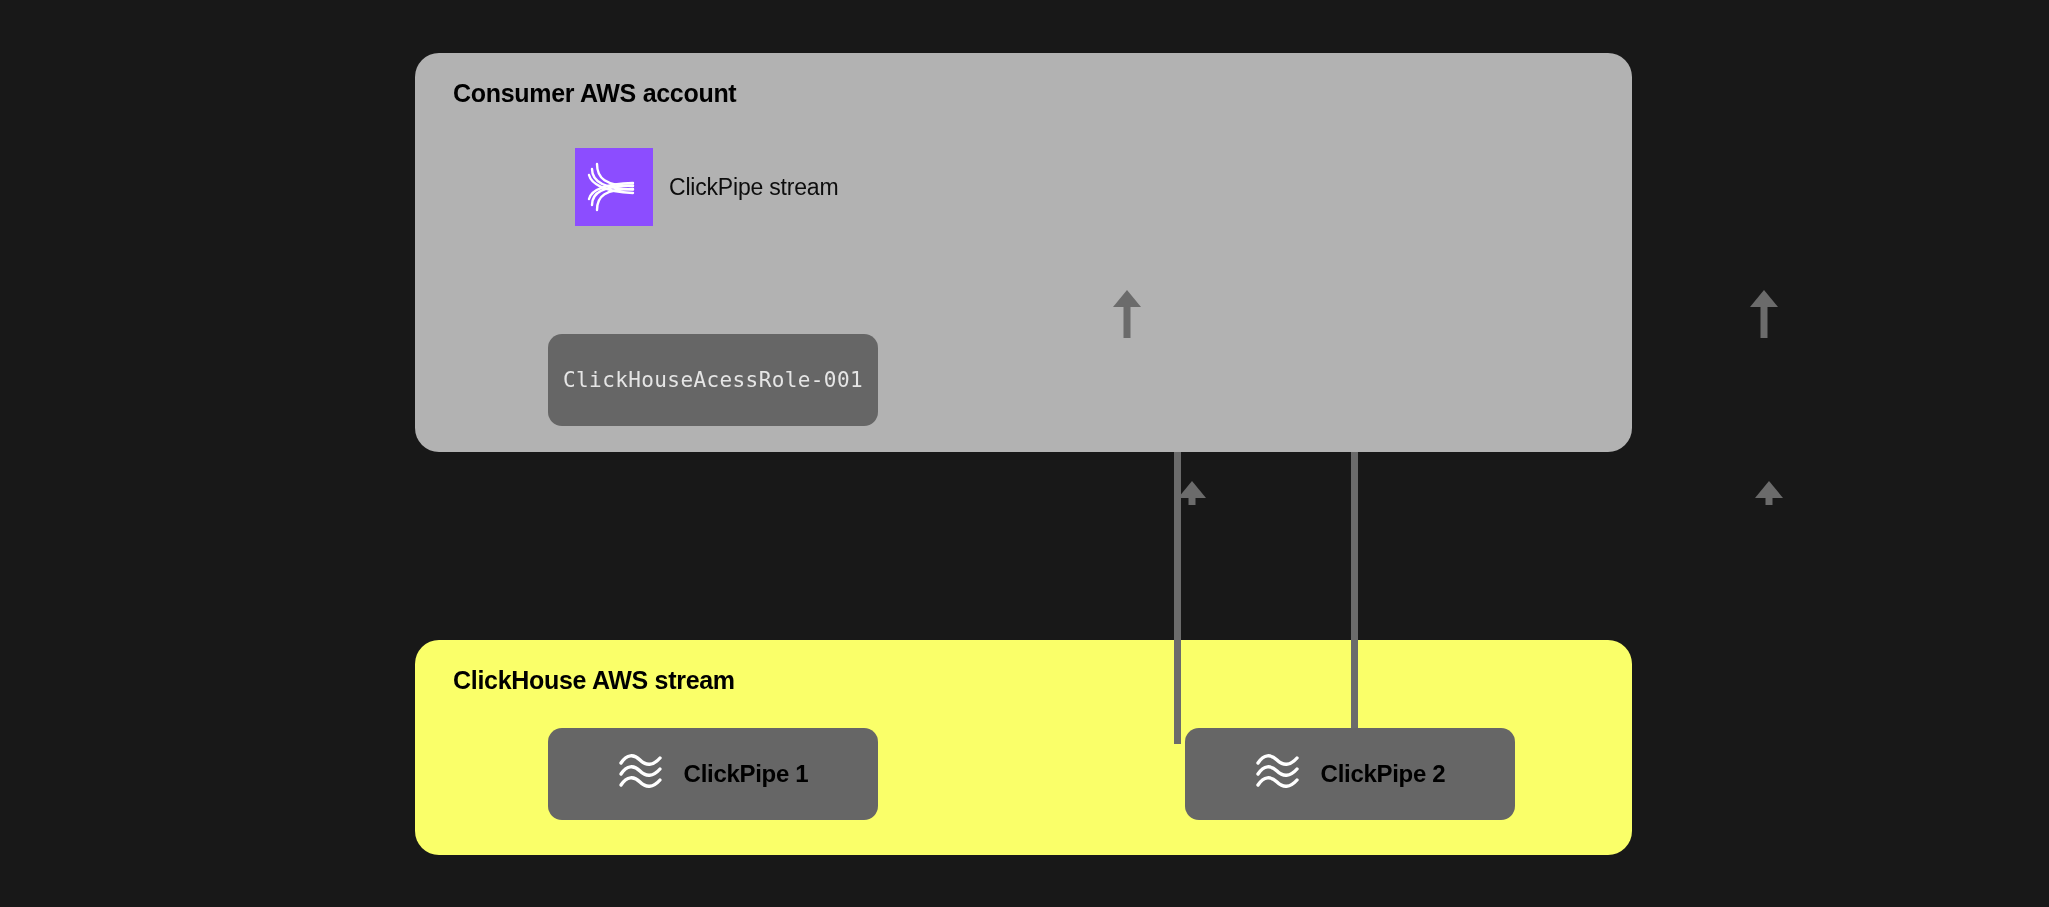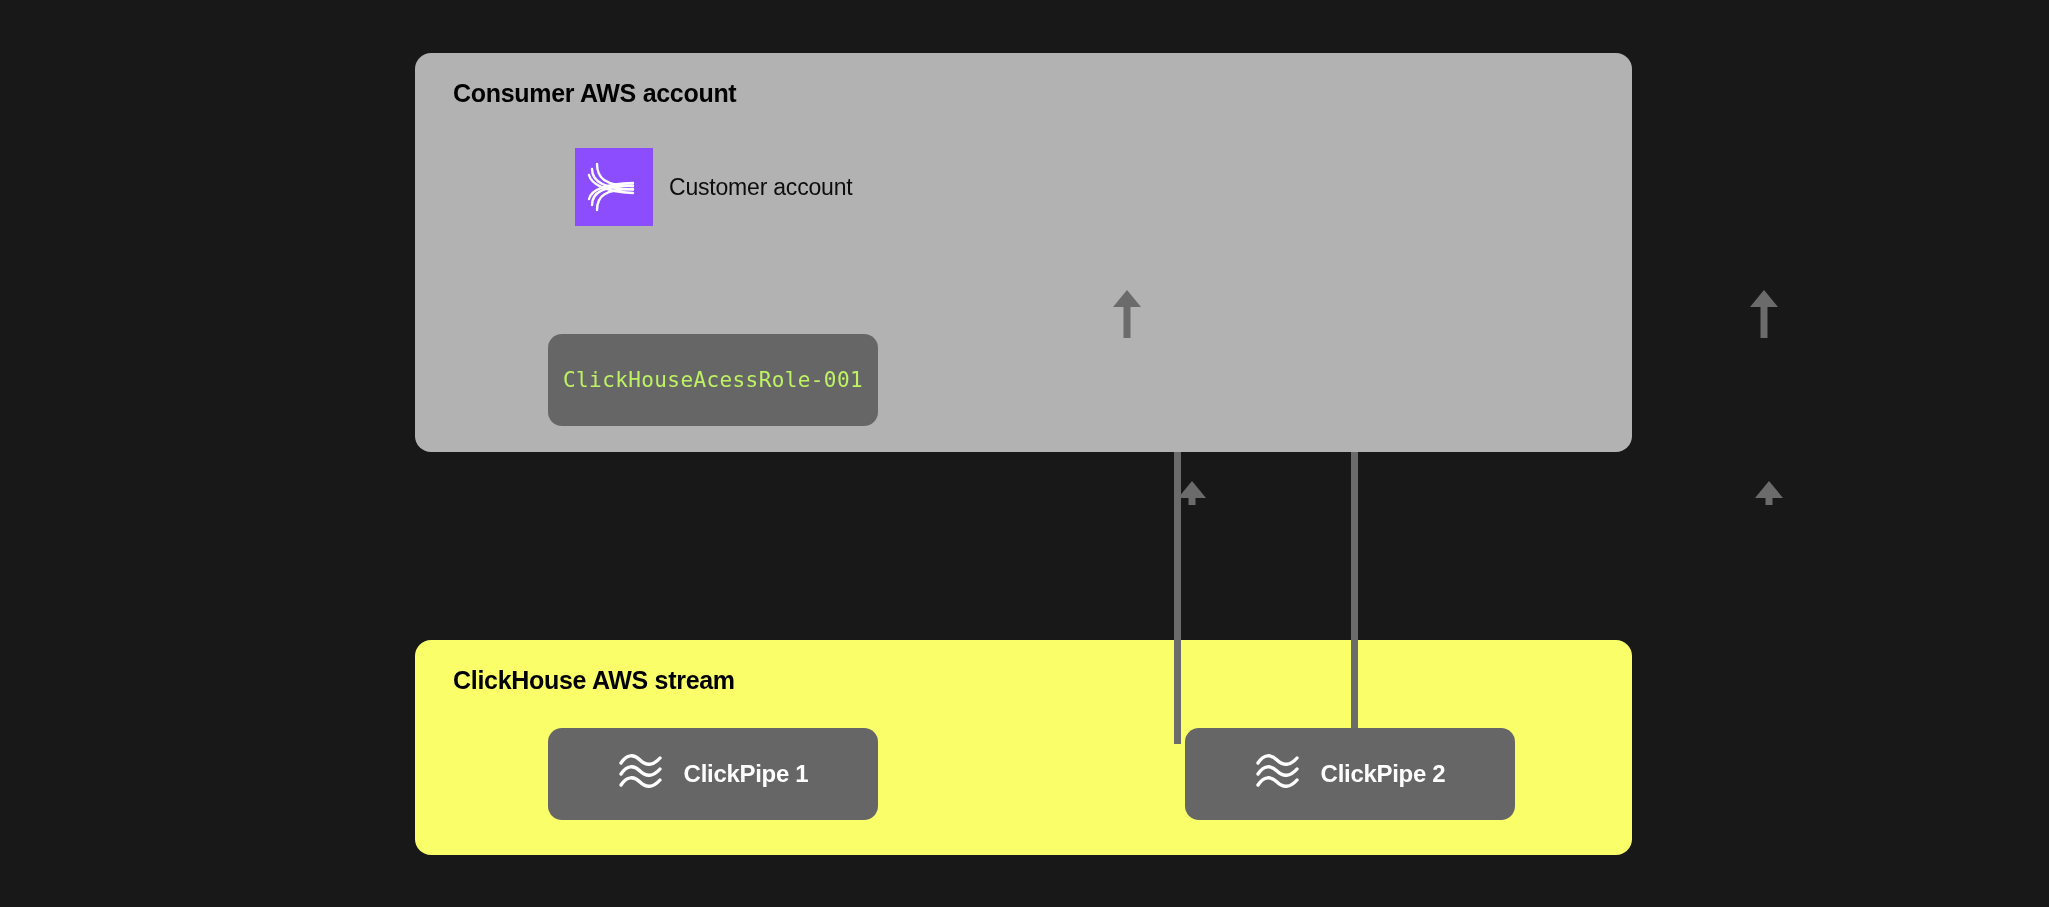--- a/index.html
+++ b/index.html
@@ -13,21 +13,21 @@
   #canvas {
     position: relative;
     width: 2049px;
     height: 907px;
     background: #181818;
   }
 
   
   .account-box {
     position: absolute;
-    border-radius: 16px;
+    border-radius: 24px;
     padding-left: 15px;
   }
   #consumer-account {
     left: 415px;
     top: 53px;
     width: 1217px;
     height: 399px;
     background: #b2b2b2;
   }
   #clickhouse-account {
@@ -83,21 +83,21 @@
     display: flex;
     align-items: center;
     justify-content: center;
     z-index: 3;
   }
   #role-box-001 { left: 133px; top: 281px; }
   #role-box-002 { left: 770px; top: 281px; }
   .role-label {
     font-family: "DejaVu Sans Mono", "Liberation Mono", monospace;
     font-size: 21px;
-    color: #bef264;
+    color: #e5e5e5;
     letter-spacing: 0.4px;
     white-space: nowrap;
   }
 
   
   .pipe-box {
     position: absolute;
     width: 330px;
     height: 92px;
     background: #666666;
@@ -107,21 +107,21 @@
     justify-content: center;
     gap: 20px;
     z-index: 3;
   }
   #pipe-box-1 { left: 133px; top: 88px; }
   #pipe-box-2 { left: 770px; top: 88px; }
   .pipe-icon { width: 46px; height: 42px; display: block; flex: 0 0 auto; }
   .pipe-label {
     font-size: 24px;
     font-weight: 700;
-    color: #ffffff;
+    color: #000000;
     letter-spacing: -0.3px;
     white-space: nowrap;
   }
 
   
   .arrow { position: absolute; z-index: 1; }
   #arrow-role001-to-customer  { left: 697px; top: 237px; }
   #arrow-role002-to-log       { left: 1334px; top: 237px; }
   #arrow-pipe1-to-role001     { left: 762px; top: 428px; }
   #arrow-pipe2-to-role002     { left: 1339px; top: 428px; }
@@ -141,21 +141,21 @@
           <g fill="none" stroke="#ffffff" stroke-width="2.4" stroke-linecap="round">
             <path d="M22 16 C22 30, 30 38, 58 38"></path>
             <path d="M17 21 C17 33, 27 41, 58 41.5"></path>
             <path d="M14 27 C16 35, 28 44, 58 45"></path>
             <path d="M14 51 C16 43, 28 36, 58 35"></path>
             <path d="M17 57 C17 45, 27 38, 58 37.5"></path>
             <path d="M22 62 C22 48, 30 41, 58 41"></path>
           </g>
         </svg>
       </span>
-      <span class="stream-label">Customer account</span>
+      <span class="stream-label">ClickPipe stream</span>
     </div>
 
 
     <span id="arrow-role001-to-customer" class="arrow">
       <svg width="30" height="48" viewBox="0 0 30 48" xmlns="http://www.w3.org/2000/svg">
         <rect x="11.5" y="14" width="7" height="34" fill="#6b6b6b"></rect>
         <polygon points="15,0 29,17 1,17" fill="#6b6b6b"></polygon>
       </svg>
     </span>
 

